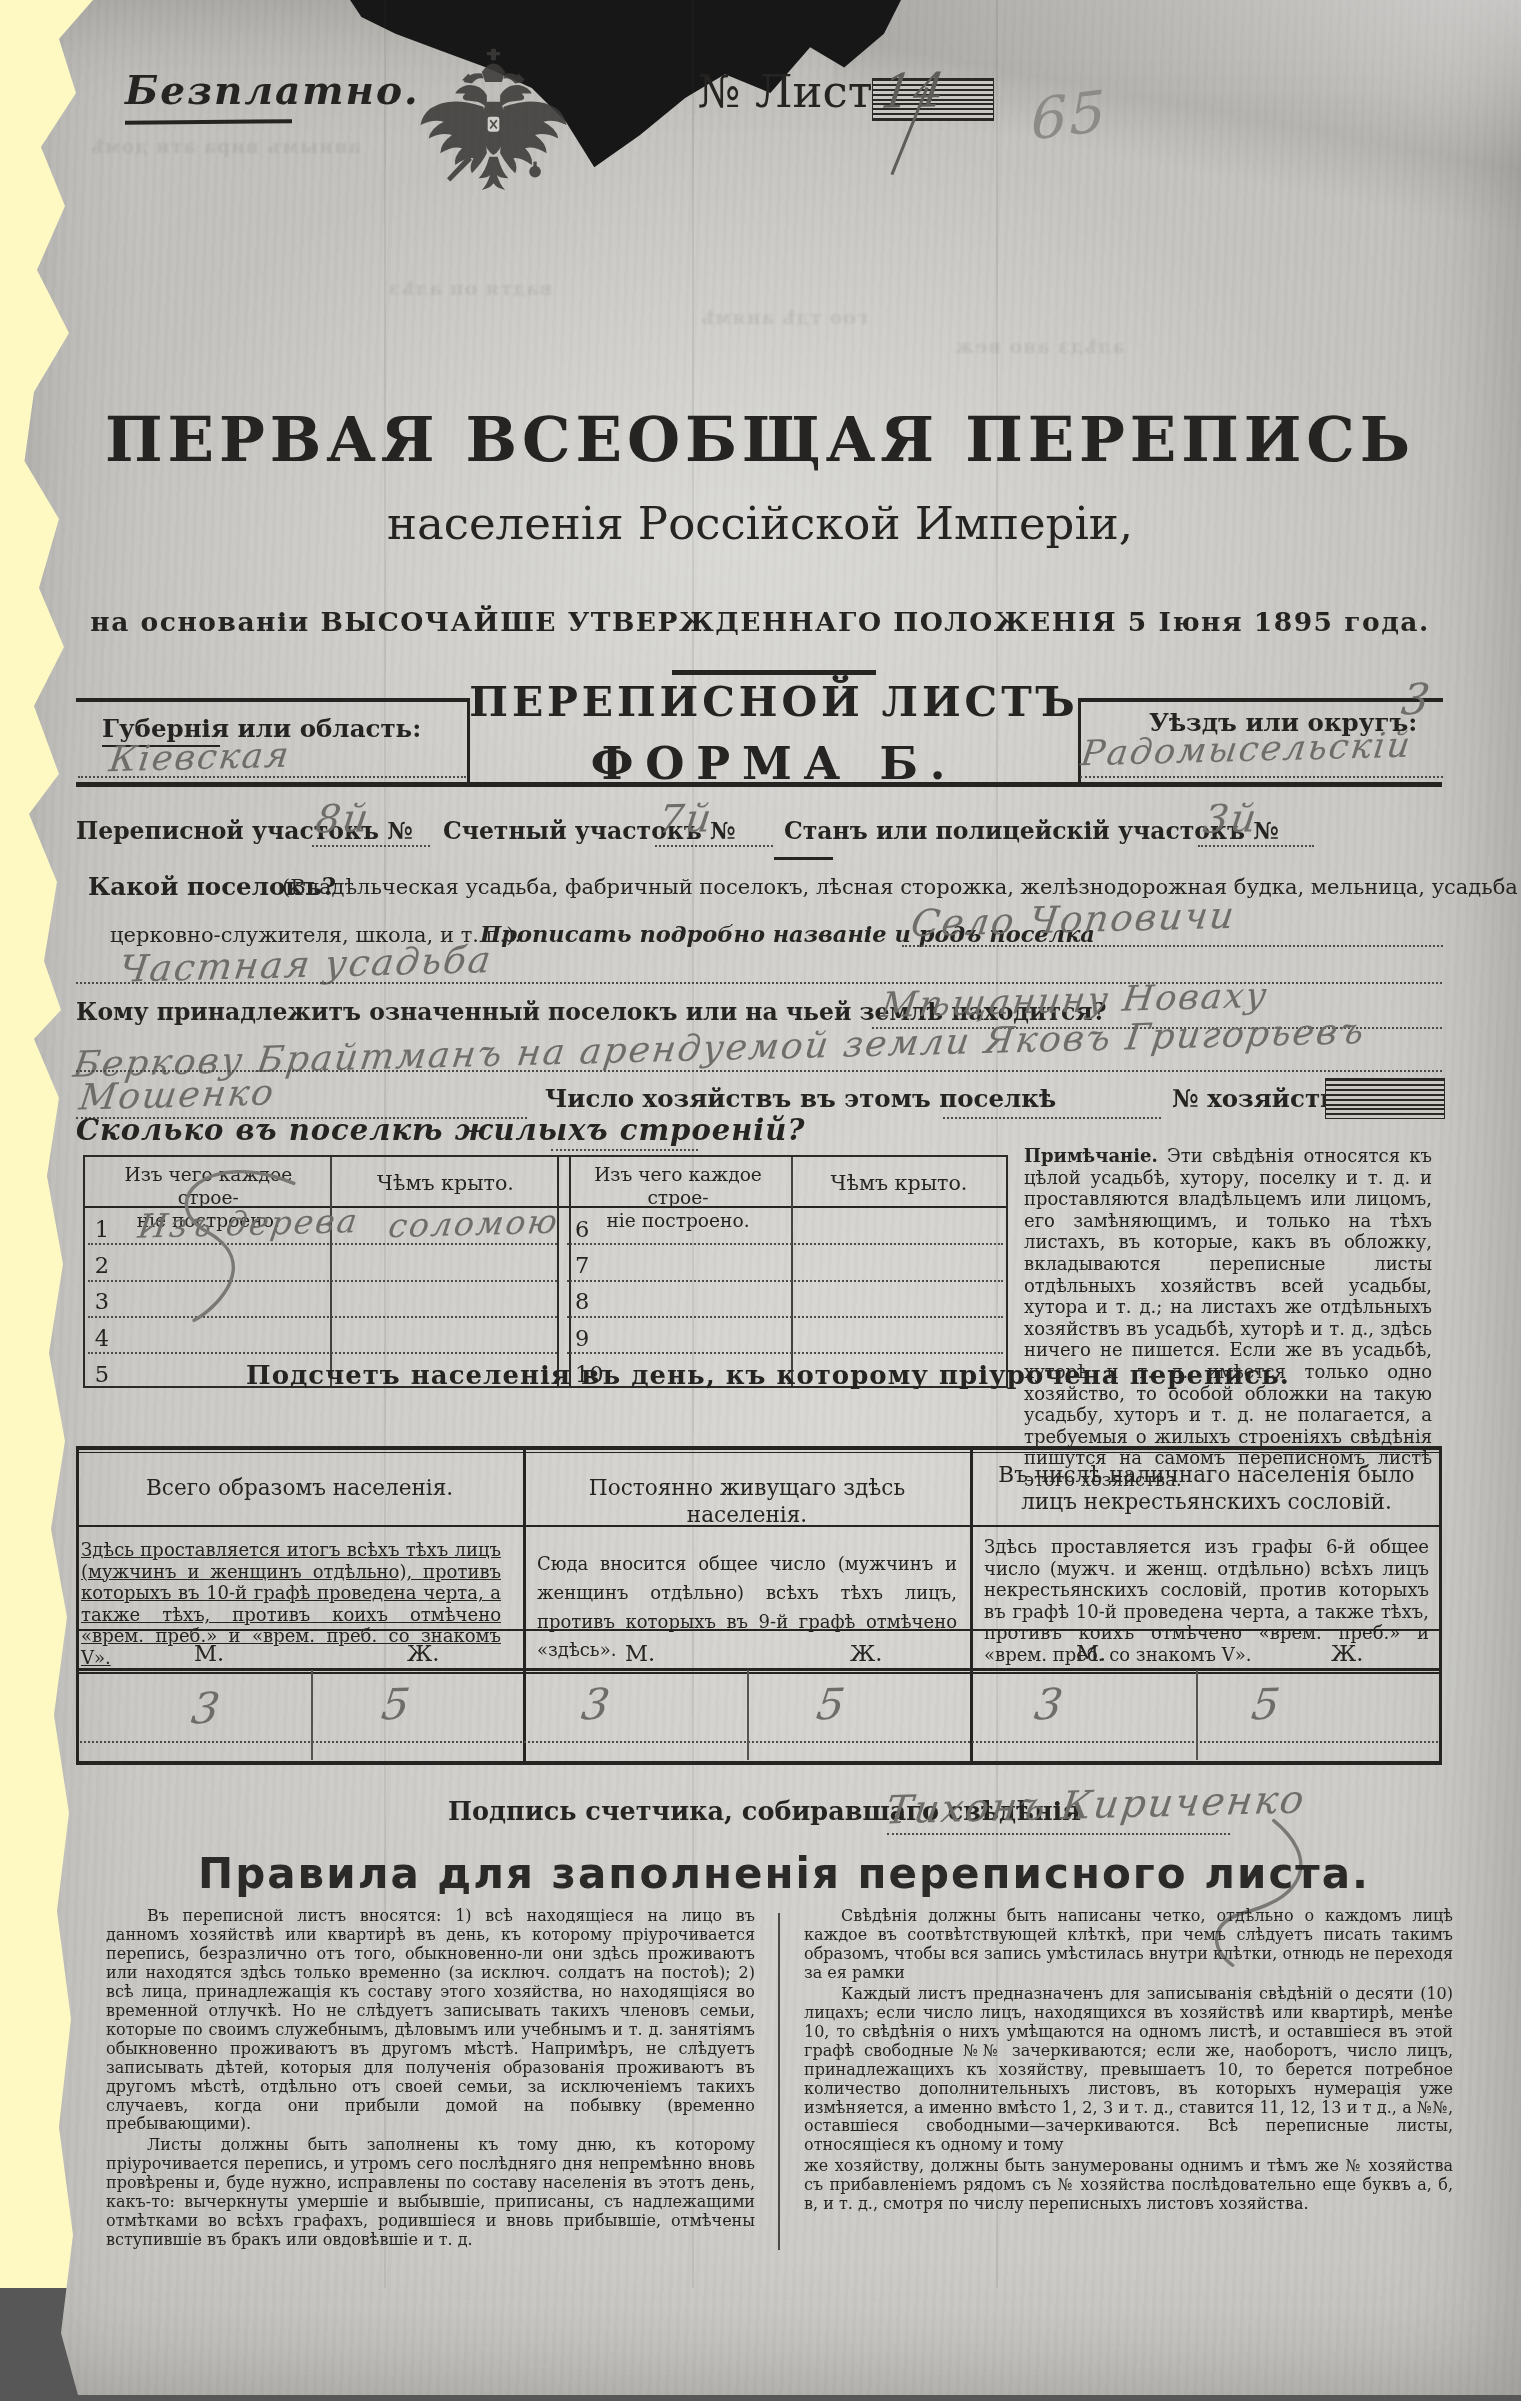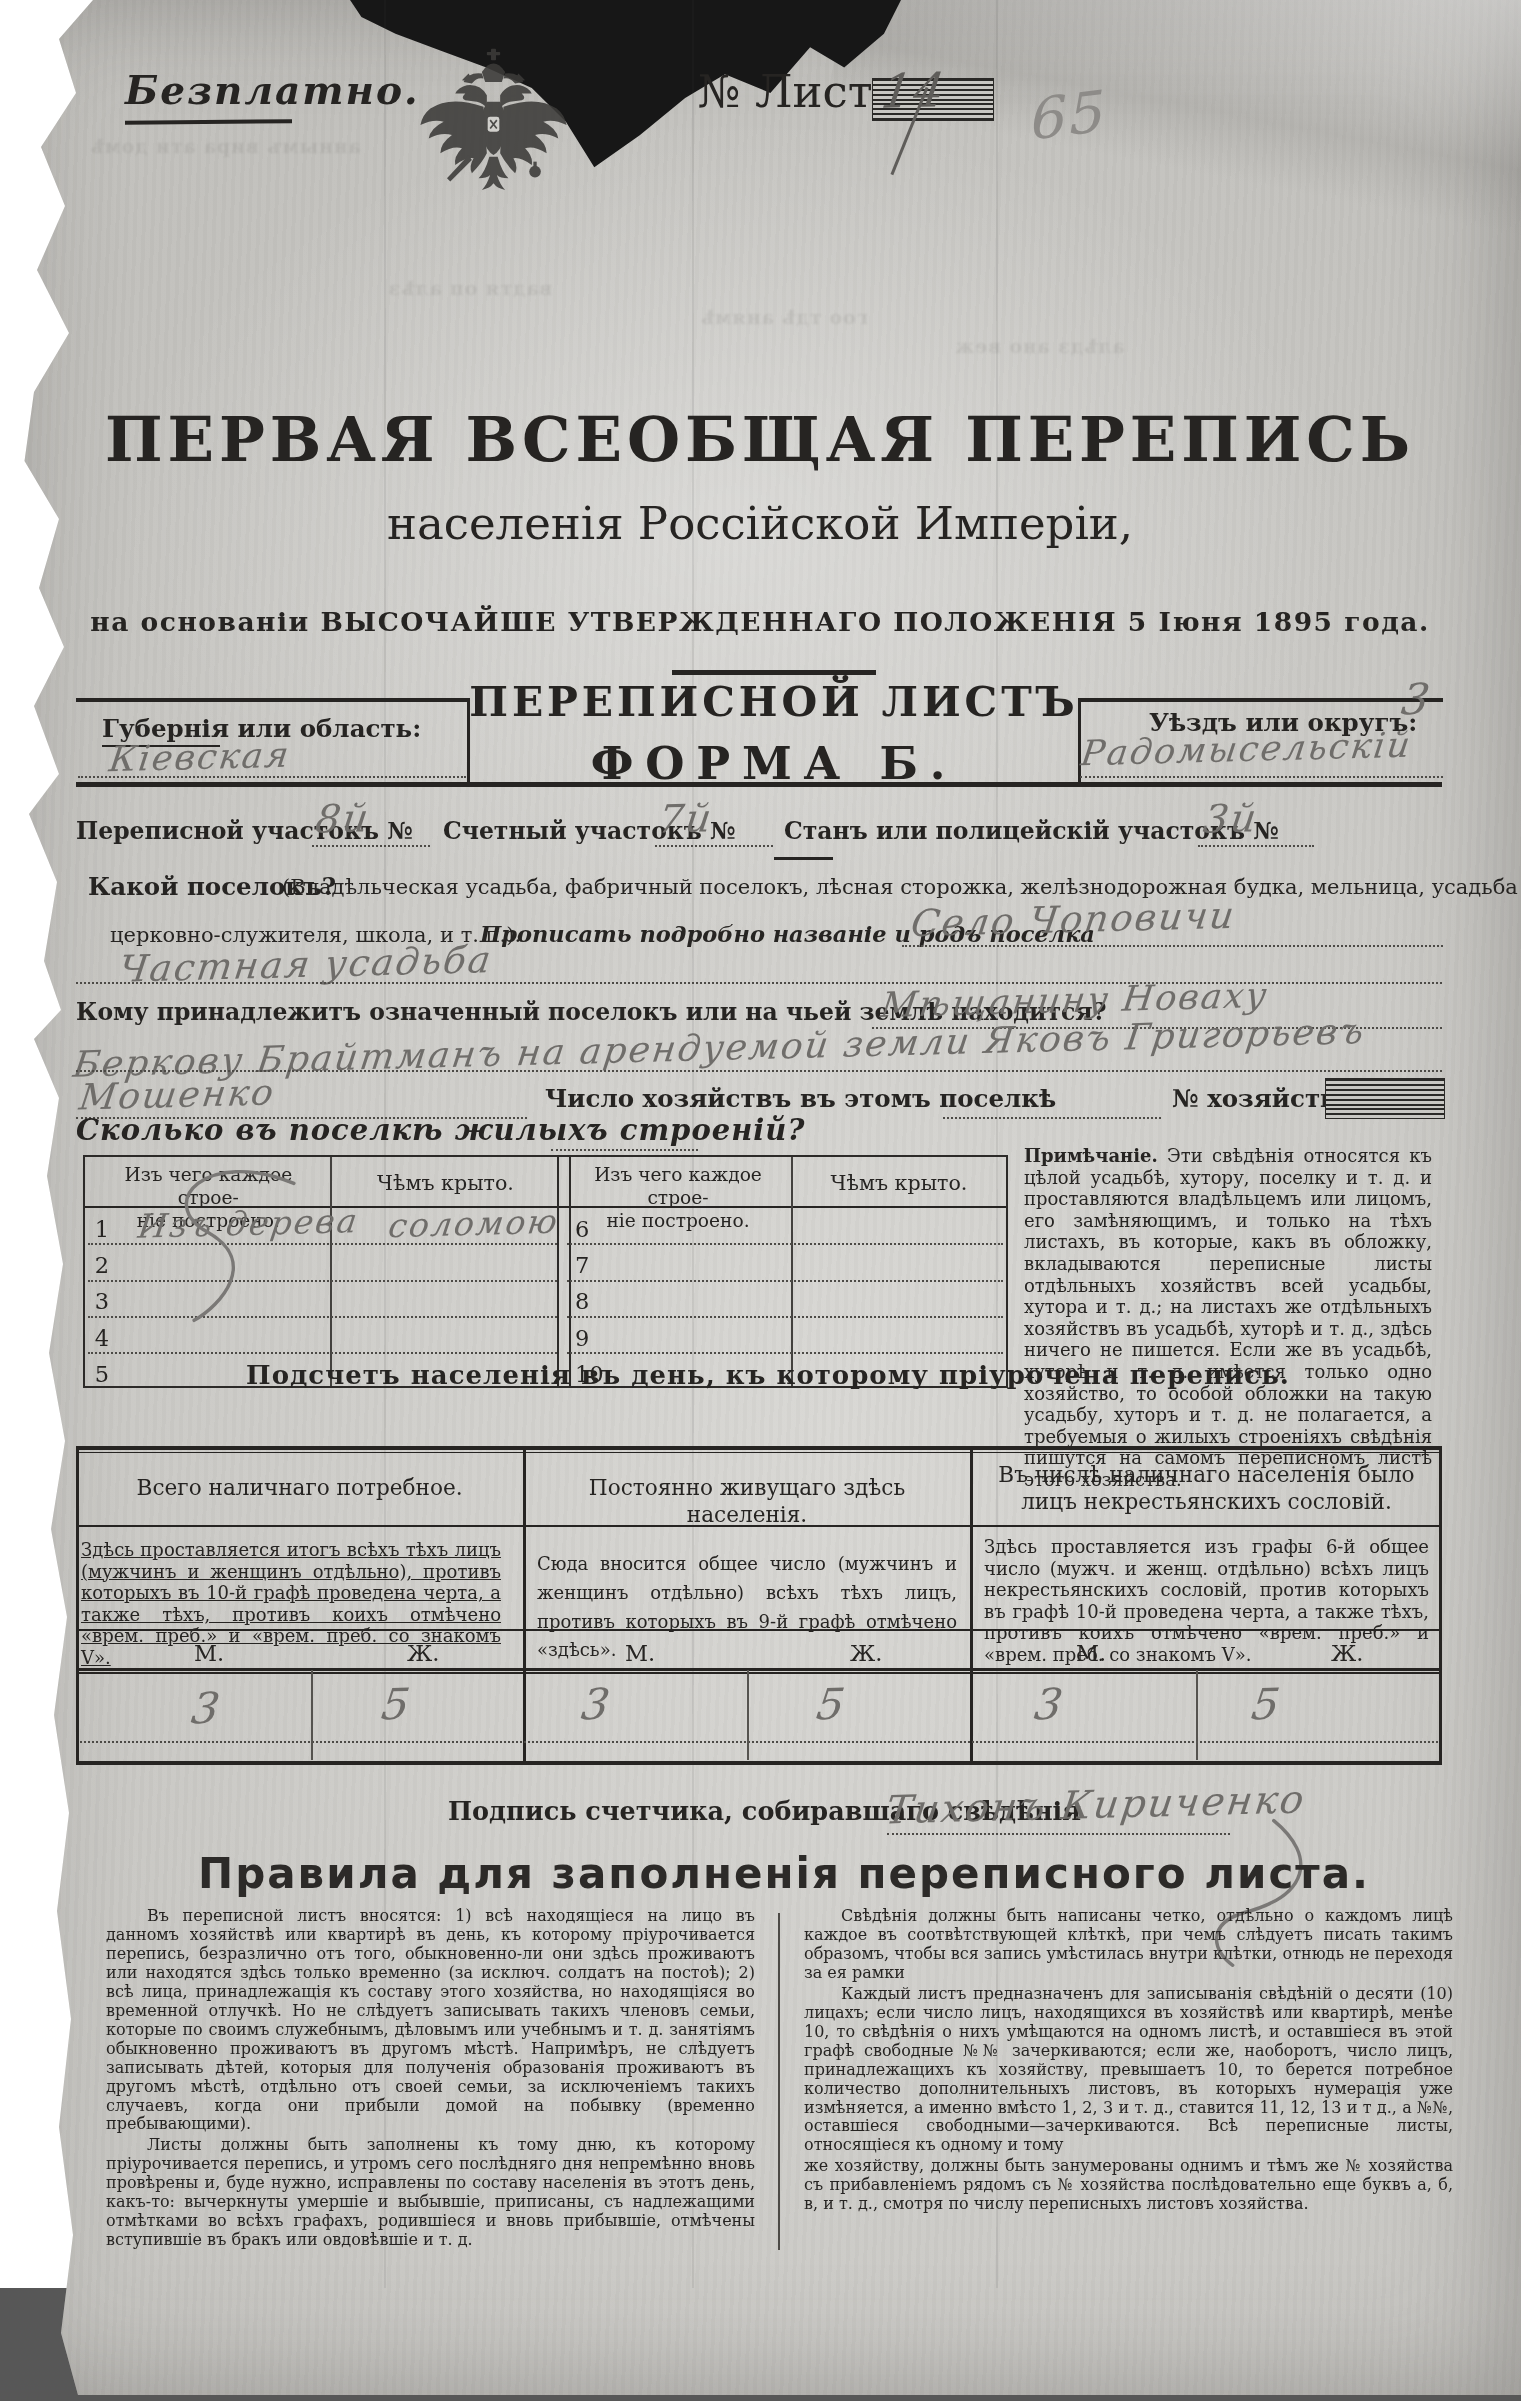--- a/index.html
+++ b/index.html
@@ -1,16 +1,16 @@
 <!DOCTYPE html>
 <html><head>
 <meta charset="utf-8">
 <style>
   html,body{margin:0;padding:0;background:#575757;width:1521px;height:2401px;overflow:hidden;}
-  #stage{position:relative;width:1521px;height:2288px;background:#ffffff;font-family:"DejaVu Serif",serif;color:#262422;}
+  #stage{position:relative;width:1521px;height:2288px;background:#fef9c3;font-family:"DejaVu Serif",serif;color:#262422;}
   #paper{position:absolute;left:0;top:0;width:1521px;height:2395px;background:#d3d2ce;
     background-image:
       radial-gradient(ellipse 882px 588px at 48% 22%, rgba(255,255,255,.30), rgba(255,255,255,0) 70%),
       radial-gradient(ellipse 1176px 1568px at 55% 60%, rgba(255,255,255,.12), rgba(90,88,84,.14) 95%),
       repeating-linear-gradient(92deg, rgba(0,0,0,.02) 0 3.9px, rgba(255,255,255,.02) 3.9px 8.8px);
     clip-path:polygon(93px 0,1521px 0,1521px 2395px,78px 2395px,61px 2333px,73px 2235px,59px 2127px,71px 2019px,57px 1911px,69px 1813px,54px 1715px,67px 1617px,51px 1529px,65px 1441px,49px 1353px,63px 1264px,47px 1176px,59px 1098px,34px 1039px,61px 1010px,44px 961px,57px 882px,29px 814px,59px 774px,34px 706px,64px 647px,39px 588px,59px 519px,24.5px 461px,34px 392px,69px 333px,37px 270px,65px 206px,41px 147px,76px 93px,59px 39px);
     box-shadow:inset 0 0 118px rgba(60,58,54,.35);}
   .crease-v{position:absolute;top:0;bottom:0;width:2px;background:rgba(70,68,64,.10);}
   #hole{position:absolute;left:333px;top:0;width:568px;height:169px;background:#171717;
     clip-path:polygon(3% 0,100% 0,97% 20%,90% 40%,84% 28%,77% 55%,69% 44%,62% 58%,54% 80%,46% 99%,41% 72%,35% 52%,27% 40%,19% 30%,11% 20%,5% 10%);}
@@ -193,21 +193,21 @@
     <div class="rule" style="left:0;top:183px;width:1366px;height:2px;"></div>
     <div class="rule" style="left:0;top:222px;width:1366px;height:2.9px;"></div>
     <div class="rule" style="left:0;top:226px;width:1366px;height:1.5px;"></div>
     <div class="dots" style="left:3.9px;top:295px;width:1358px;"></div>
     <div class="rule" style="left:0;top:315px;width:1366px;height:3.9px;"></div>
 
     <div class="rule" style="left:235px;top:224px;width:1.5px;height:90px;background:#55534f;"></div>
     <div class="rule" style="left:671px;top:224px;width:1.5px;height:90px;background:#55534f;"></div>
     <div class="rule" style="left:1120px;top:224px;width:1.5px;height:90px;background:#55534f;"></div>
 
-    <div class="cell-head" style="left:19.6px;top:29px;width:408px;font-size:21.6px;">Всего наличнаго потребное.</div>
+    <div class="cell-head" style="left:19.6px;top:29px;width:408px;font-size:21.6px;">Всего образомъ населенія.</div>
     <div class="cell-head" style="left:467px;top:29px;width:408px;font-size:21.6px;">Постоянно живущаго здѣсь населенія.</div>
     <div class="cell-head" style="left:910px;top:15.7px;width:441px;font-size:21.6px;">Въ числѣ наличнаго населенія было лицъ некрестьянскихъ сословій.</div>
 
     <div class="desc" style="left:5px;top:93px;width:420px;text-decoration:underline;">Здѣсь проставляется итогъ всѣхъ тѣхъ лицъ (мужчинъ и женщинъ отдѣльно), противъ которыхъ въ 10-й графѣ проведена черта, а также тѣхъ, противъ коихъ отмѣчено «врем. преб.» и «врем. преб. со знакомъ V».</div>
     <div class="desc" style="left:461px;top:104px;width:420px;line-height:1.6;">Сюда вносится общее число (мужчинъ и женщинъ отдѣльно) всѣхъ тѣхъ лицъ, противъ которыхъ въ 9-й графѣ отмѣчено «здѣсь».</div>
     <div class="desc" style="left:908px;top:90px;width:445px;">Здѣсь проставляется изъ графы 6-й общее число (мужч. и женщ. отдѣльно) всѣхъ лицъ некрестьянскихъ сословій, против которыхъ въ графѣ 10-й проведена черта, а также тѣхъ, противъ коихъ отмѣчено «врем. преб.» и «врем. преб. со знакомъ V».</div>
 
     <div class="txt" style="left:118px;top:194px;font-size:22.5px;">М.</div>
     <div class="txt" style="left:331px;top:194px;font-size:22.5px;">Ж.</div>
     <div class="txt" style="left:549px;top:194px;font-size:22.5px;">М.</div>

